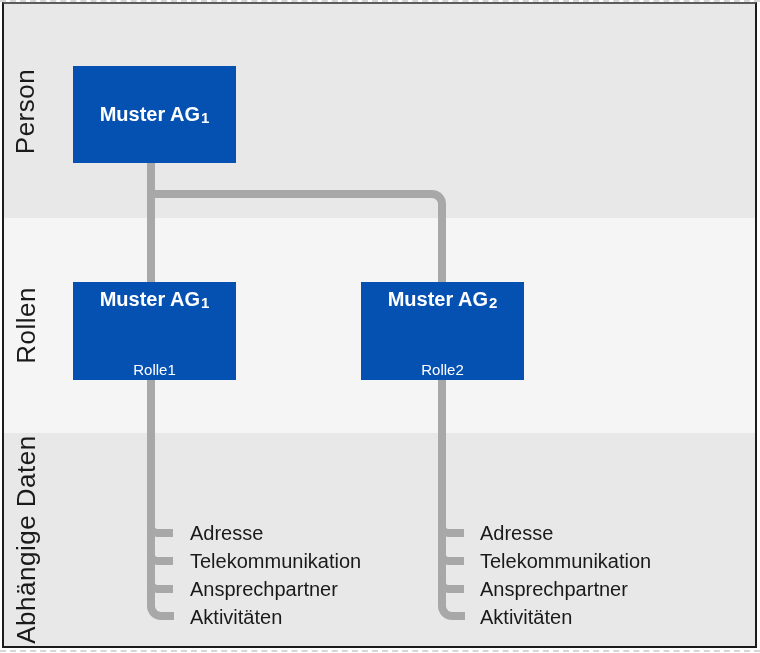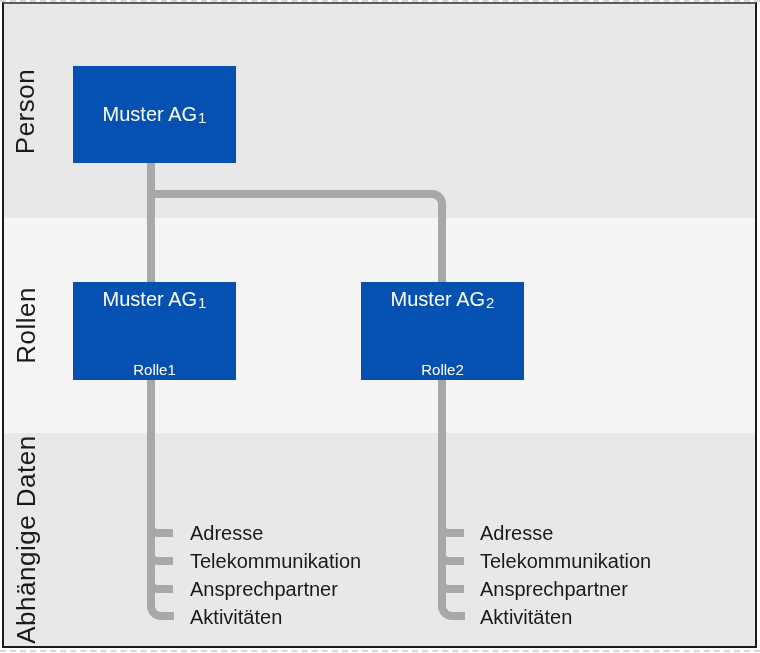--- a/index.html
+++ b/index.html
@@ -83,21 +83,21 @@
     position:absolute;
     background:var(--node-blue);
     color:#ffffff;
     display:flex;flex-direction:column;
     align-items:center;justify-content:center;
     text-align:center;
   }
   .node-person{left:69px;top:62px;width:163px;height:97px;}
   .node-role1{left:69px;top:278px;width:163px;height:98px;}
   .node-role2{left:357px;top:278px;width:163px;height:98px;}
-  .node-title{font-size:20px;line-height:31px;white-space:nowrap;}
+  .node-title{font-size:20px;line-height:31px;white-space:nowrap;font-weight:bold;}
   .subnum{font-size:15px;position:relative;top:2px;margin-left:1px;}
   .node-role{font-size:15px;line-height:19px;white-space:nowrap;margin-top:44px;}
   
   .items{position:absolute;top:515px;}
   .items-left{left:186px;}
   .items-right{left:476px;}
   .item{
     height:28px;display:flex;align-items:center;
     font-size:20px;color:var(--text-dark);white-space:nowrap;
   }

